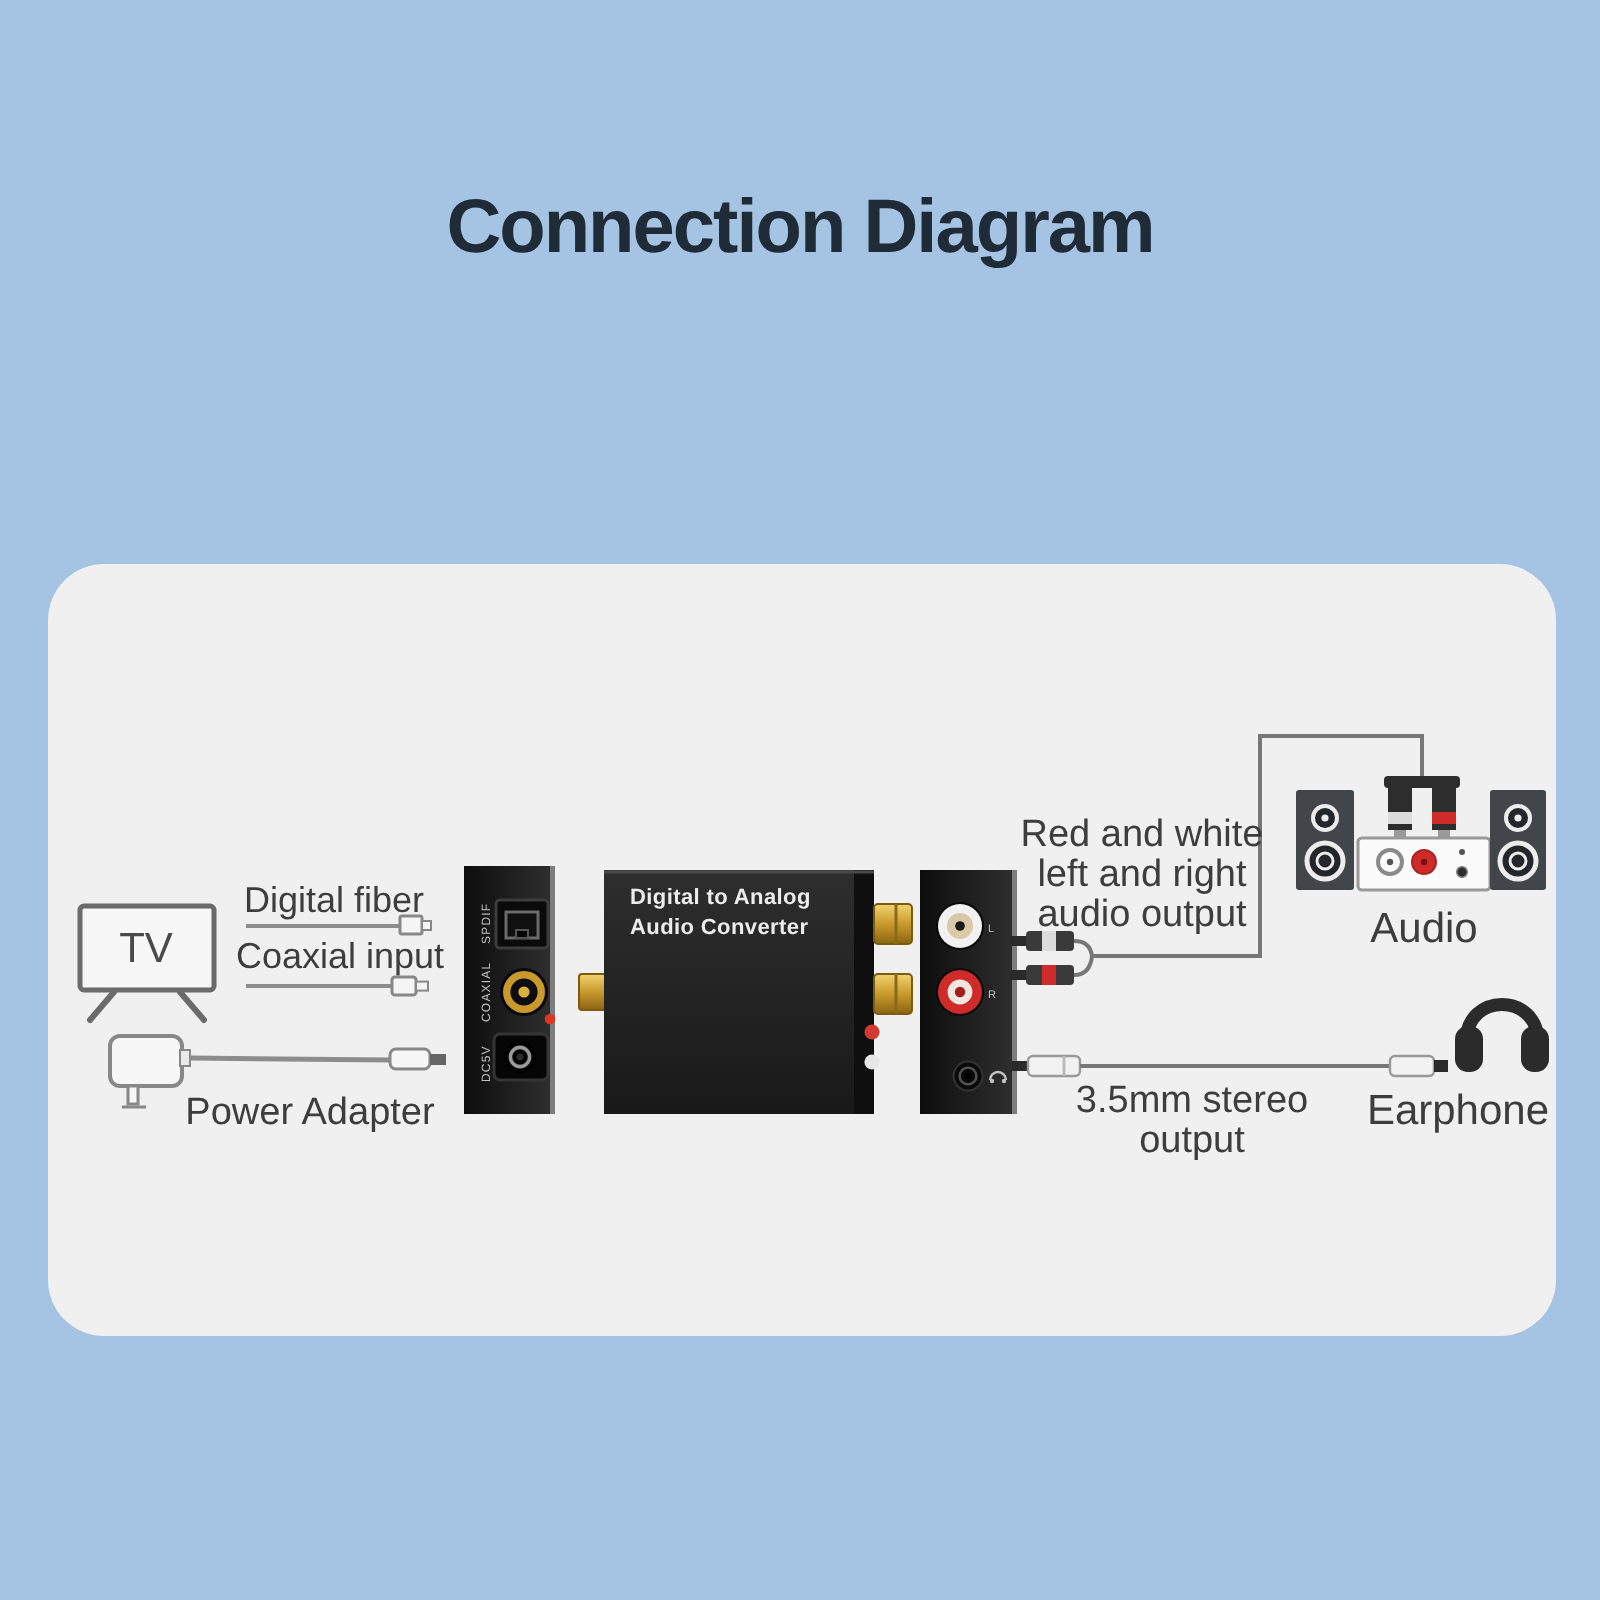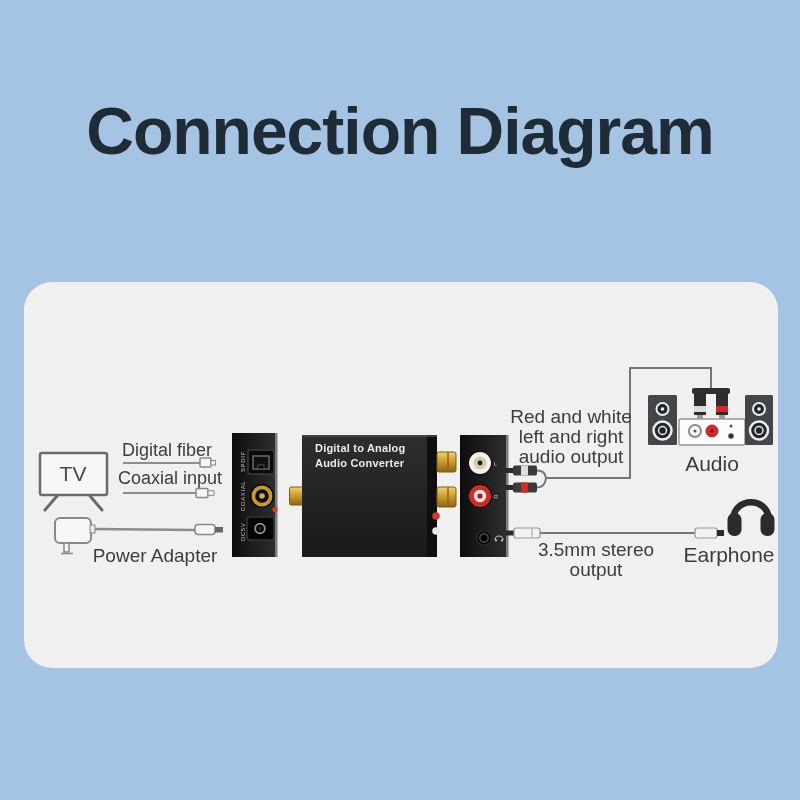--- a/index.html
+++ b/index.html
@@ -3,21 +3,21 @@
 <meta charset="utf-8">
 <style>
   html,body { margin:0; padding:0; }
   .stage {
     position:relative; width:800px; height:800px;
     background:#a5c3e3; overflow:hidden;
     font-family:"Liberation Sans", sans-serif;
   }
   .title {
     position:absolute; top:93px; left:0; width:800px;
-    text-align:center; font-size:66px; font-weight:bold;
+    text-align:center; font-size:38px; font-weight:bold;
     letter-spacing:-1px; color:#202b38;
   }
   .panel {
     position:absolute; left:24px; top:282px; width:754px; height:386px;
     background:#f0f0f1; border-radius:28px;
   }
   .diagram { position:absolute; left:0; top:0; }
   text { font-family:"Liberation Sans", sans-serif; }
   .lbl   { font-size:19px; fill:#3d3d3d; }
   .lbl-s { font-size:18px; fill:#3d3d3d; }

